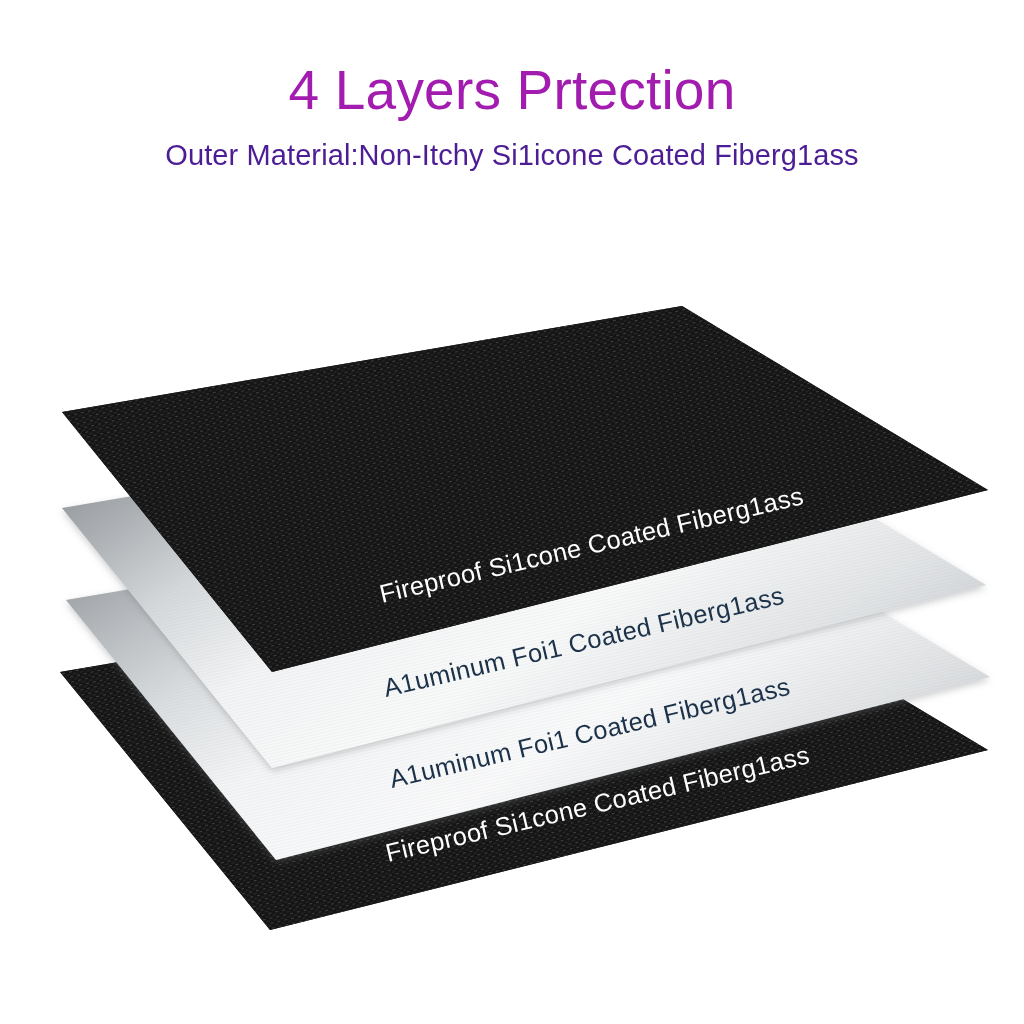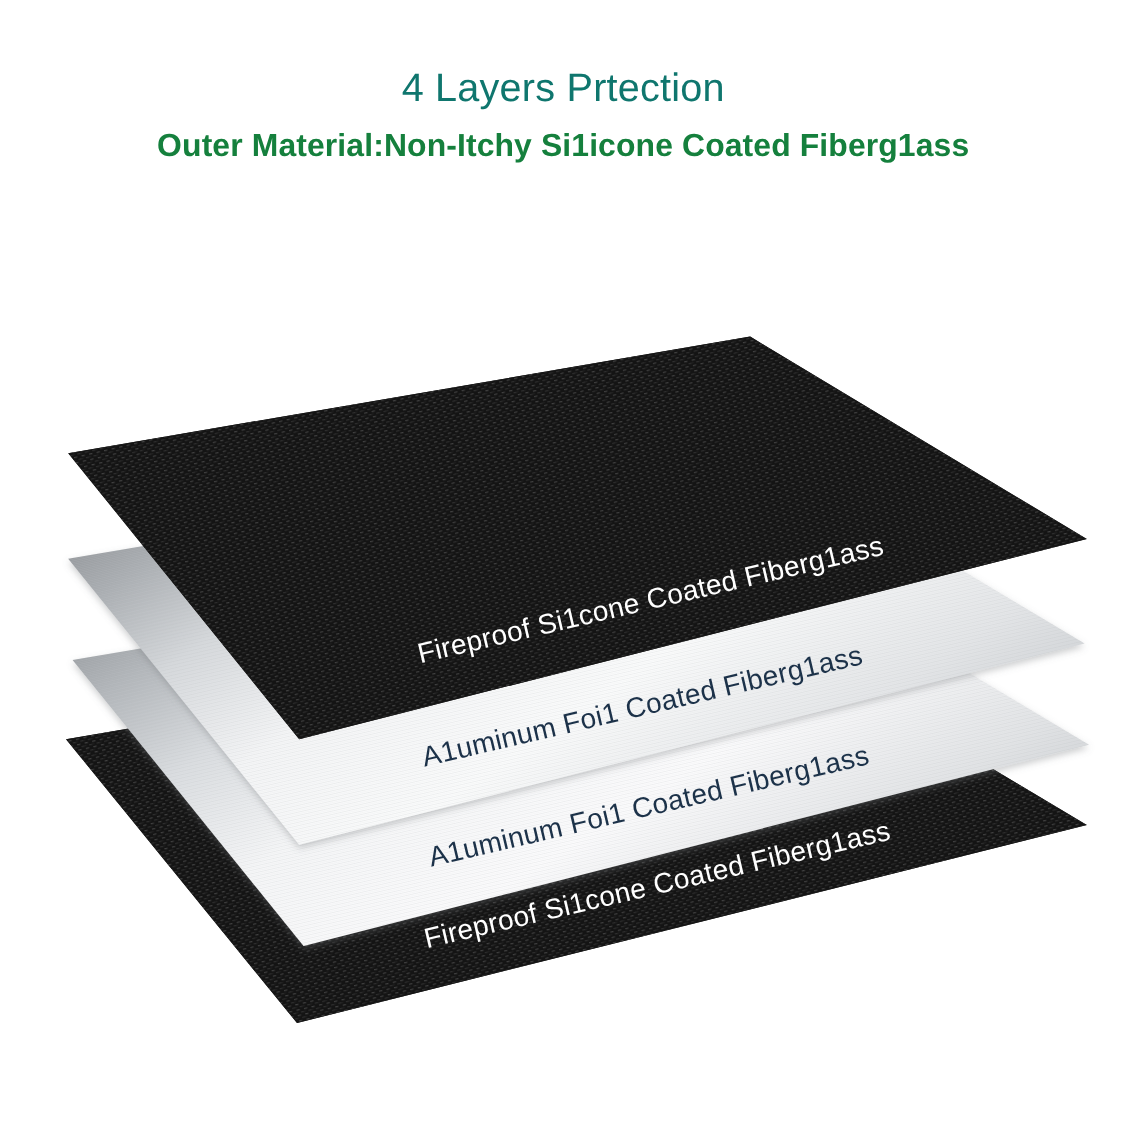--- a/index.html
+++ b/index.html
@@ -26,32 +26,32 @@
   
   .heading-block {
     position: absolute;
     left: 0;
     top: 60px;
     width: 1024px;
     text-align: center;
     pointer-events: none;
   }
   .title {
-    font-size: 36px;
+    font-size: 55px;
     font-weight: 400;
-    color: #0f766e;
+    color: #a21caf;
     letter-spacing: 0.2px;
     line-height: 1.12;
     margin: 0;
     padding: 0;
   }
   .subtitle {
     font-size: 29px;
-    font-weight: 700;
-    color: #15803d;
+    font-weight: 400;
+    color: #4c1d95;
     letter-spacing: 0.1px;
     line-height: 1.2;
     margin: 16px 0 0 0;
     padding: 0;
   }
 
   
   #layers-illustration {
     position: absolute;
     left: 0;

